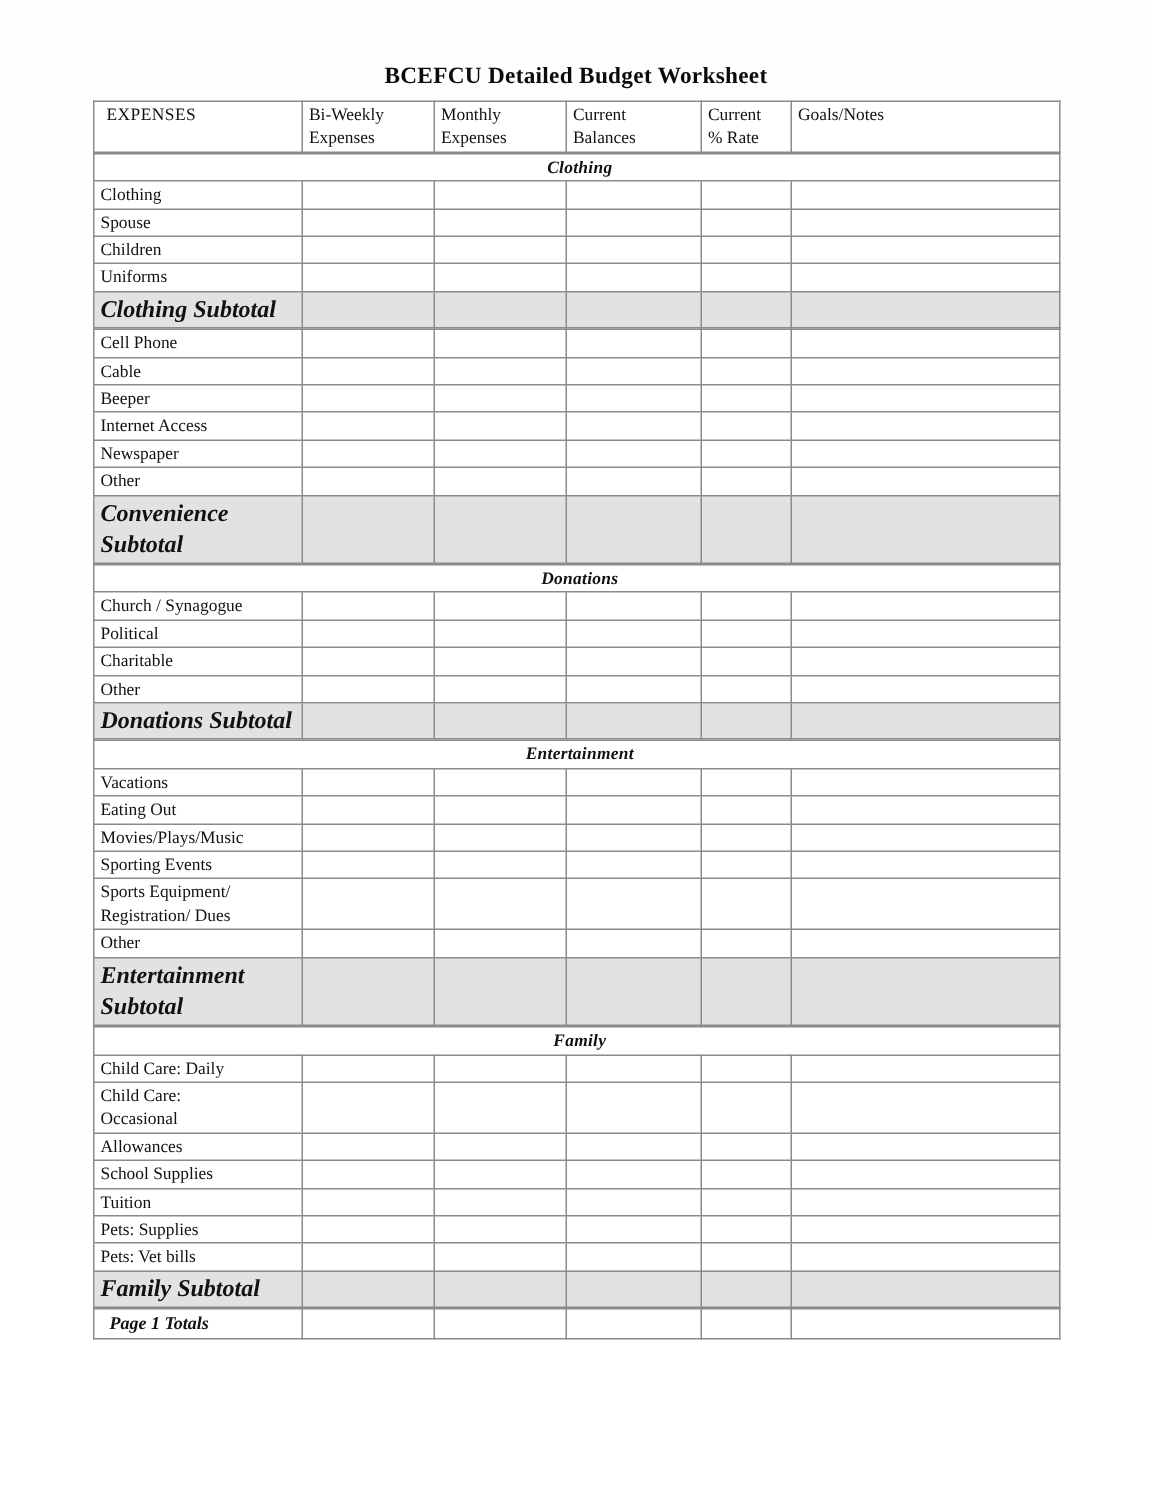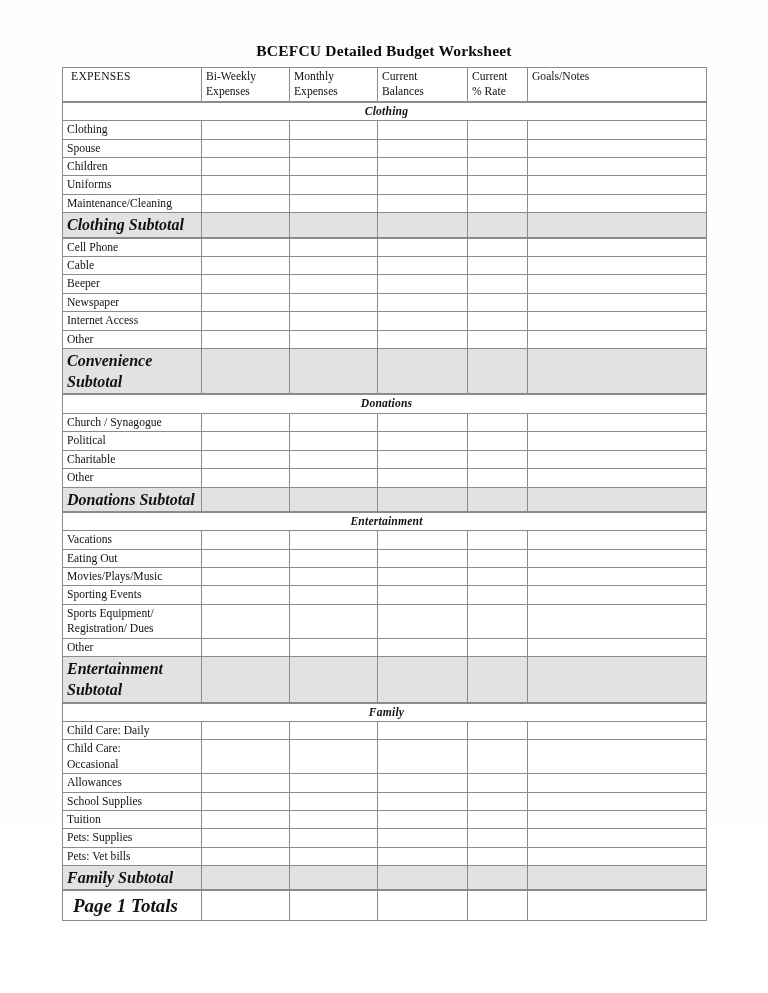--- a/index.html
+++ b/index.html
@@ -87,21 +87,21 @@
   
   .totals { margin-top: 20px; }
   .totals td {
     background: #d2d2d2;
     height: 25px;
     border: 1px solid #6f6f6f;
   }
   .totals td.totlabel {
     font-weight: bold;
     font-style: italic;
-    font-size: 19px;
+    font-size: 12px;
     padding-left: 10px;
     padding-top: 2px;
   }
 </style>
 </head>
 <body>
 
 <div class="page">
 
   <div class="doc-title">BCEFCU Detailed Budget Worksheet</div>
@@ -180,28 +180,20 @@
             <td></td>
           </tr>
           <tr>
             <td class="rowlabel">Uniforms</td>
             <td></td>
             <td></td>
             <td></td>
             <td></td>
             <td></td>
           </tr>
-          <tr>
-            <td class="rowlabel">Maintenance/Cleaning</td>
-            <td></td>
-            <td></td>
-            <td></td>
-            <td></td>
-            <td></td>
-          </tr>
           <tr class="subtotal">
             <td class="rowlabel">Clothing Subtotal</td>
             <td></td>
             <td></td>
             <td></td>
             <td></td>
             <td></td>
           </tr>
         </tbody>
       </table>
@@ -233,29 +225,29 @@
           </tr>
           <tr>
             <td class="rowlabel">Beeper</td>
             <td></td>
             <td></td>
             <td></td>
             <td></td>
             <td></td>
           </tr>
           <tr>
+            <td class="rowlabel">Internet Access</td>
+            <td></td>
+            <td></td>
+            <td></td>
+            <td></td>
+            <td></td>
+          </tr>
+          <tr>
             <td class="rowlabel">Newspaper</td>
-            <td></td>
-            <td></td>
-            <td></td>
-            <td></td>
-            <td></td>
-          </tr>
-          <tr>
-            <td class="rowlabel">Internet Access</td>
             <td></td>
             <td></td>
             <td></td>
             <td></td>
             <td></td>
           </tr>
           <tr>
             <td class="rowlabel">Other</td>
             <td></td>
             <td></td>

